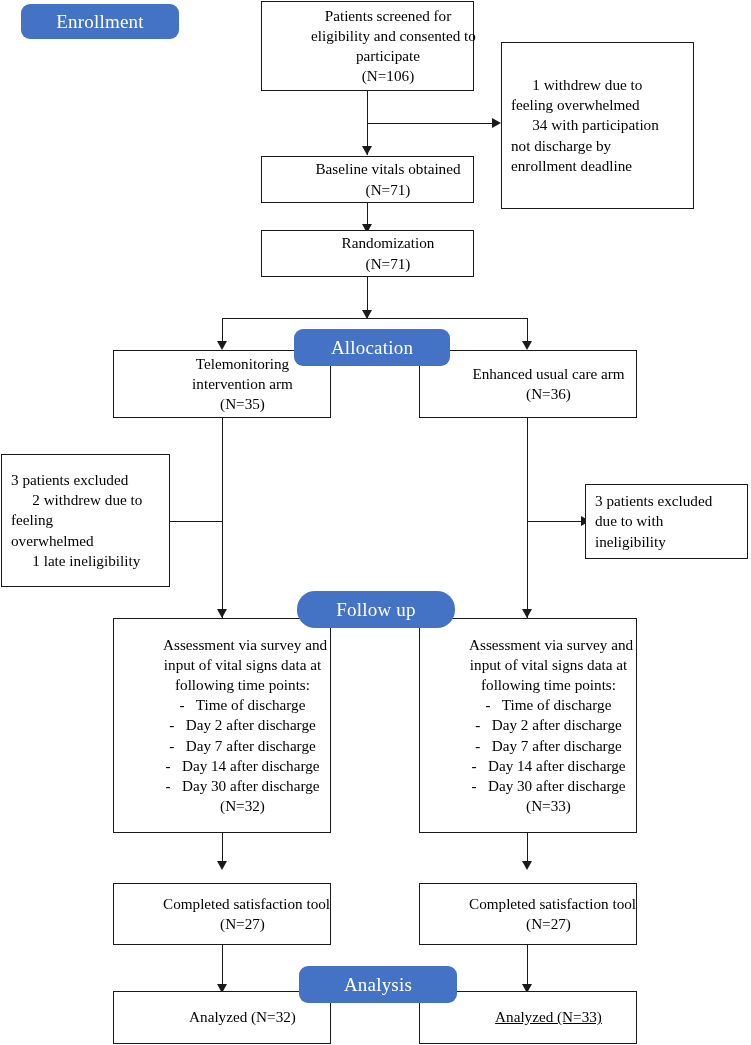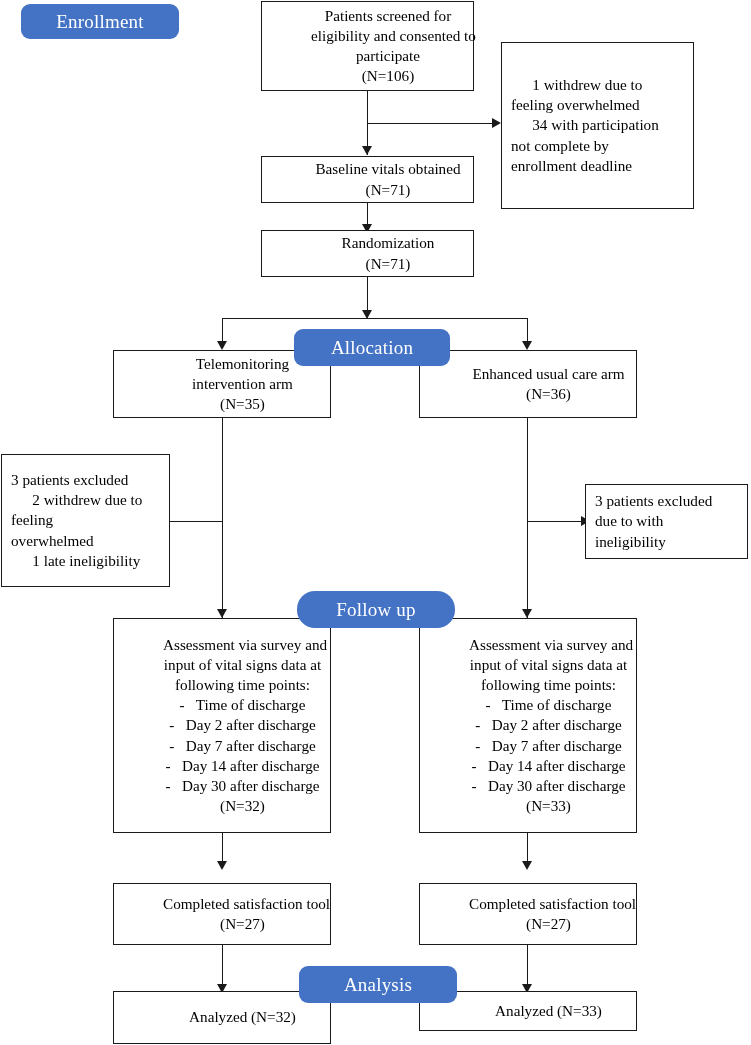--- a/index.html
+++ b/index.html
@@ -120,21 +120,21 @@
       <span class="ln">participate</span>
       <span class="ln">(N=106)</span>
     </div>
   </div>
 
   <div class="box left" style="left:501px;top:42px;width:193px;height:167px;">
     <div class="pad">
       <span class="ln ind">1 withdrew due to</span>
       <span class="ln">feeling overwhelmed</span>
       <span class="ln ind">34 with participation</span>
-      <span class="ln">not complete by</span>
+      <span class="ln">not discharge by</span>
       <span class="ln">enrollment deadline</span>
     </div>
   </div>
 
   <div class="box center" style="left:261px;top:156px;width:213px;height:47px;">
     <div class="pad">
       <span class="ln">Baseline vitals obtained</span>
       <span class="ln">(N=71)</span>
     </div>
   </div>
@@ -220,19 +220,19 @@
       <span class="ln">(N=27)</span>
     </div>
   </div>
 
   <div class="box center" style="left:113px;top:991px;width:218px;height:53px;">
     <div class="pad">
       <span class="ln">Analyzed (N=32)</span>
     </div>
   </div>
 
-  <div class="box center" style="left:419px;top:991px;width:218px;height:40px;">
+  <div class="box center" style="left:419px;top:991px;width:218px;height:53px;text-decoration:underline;">
     <div class="pad">
       <span class="ln">Analyzed (N=33)</span>
     </div>
   </div>
 
 </div>
 
 </body></html>

